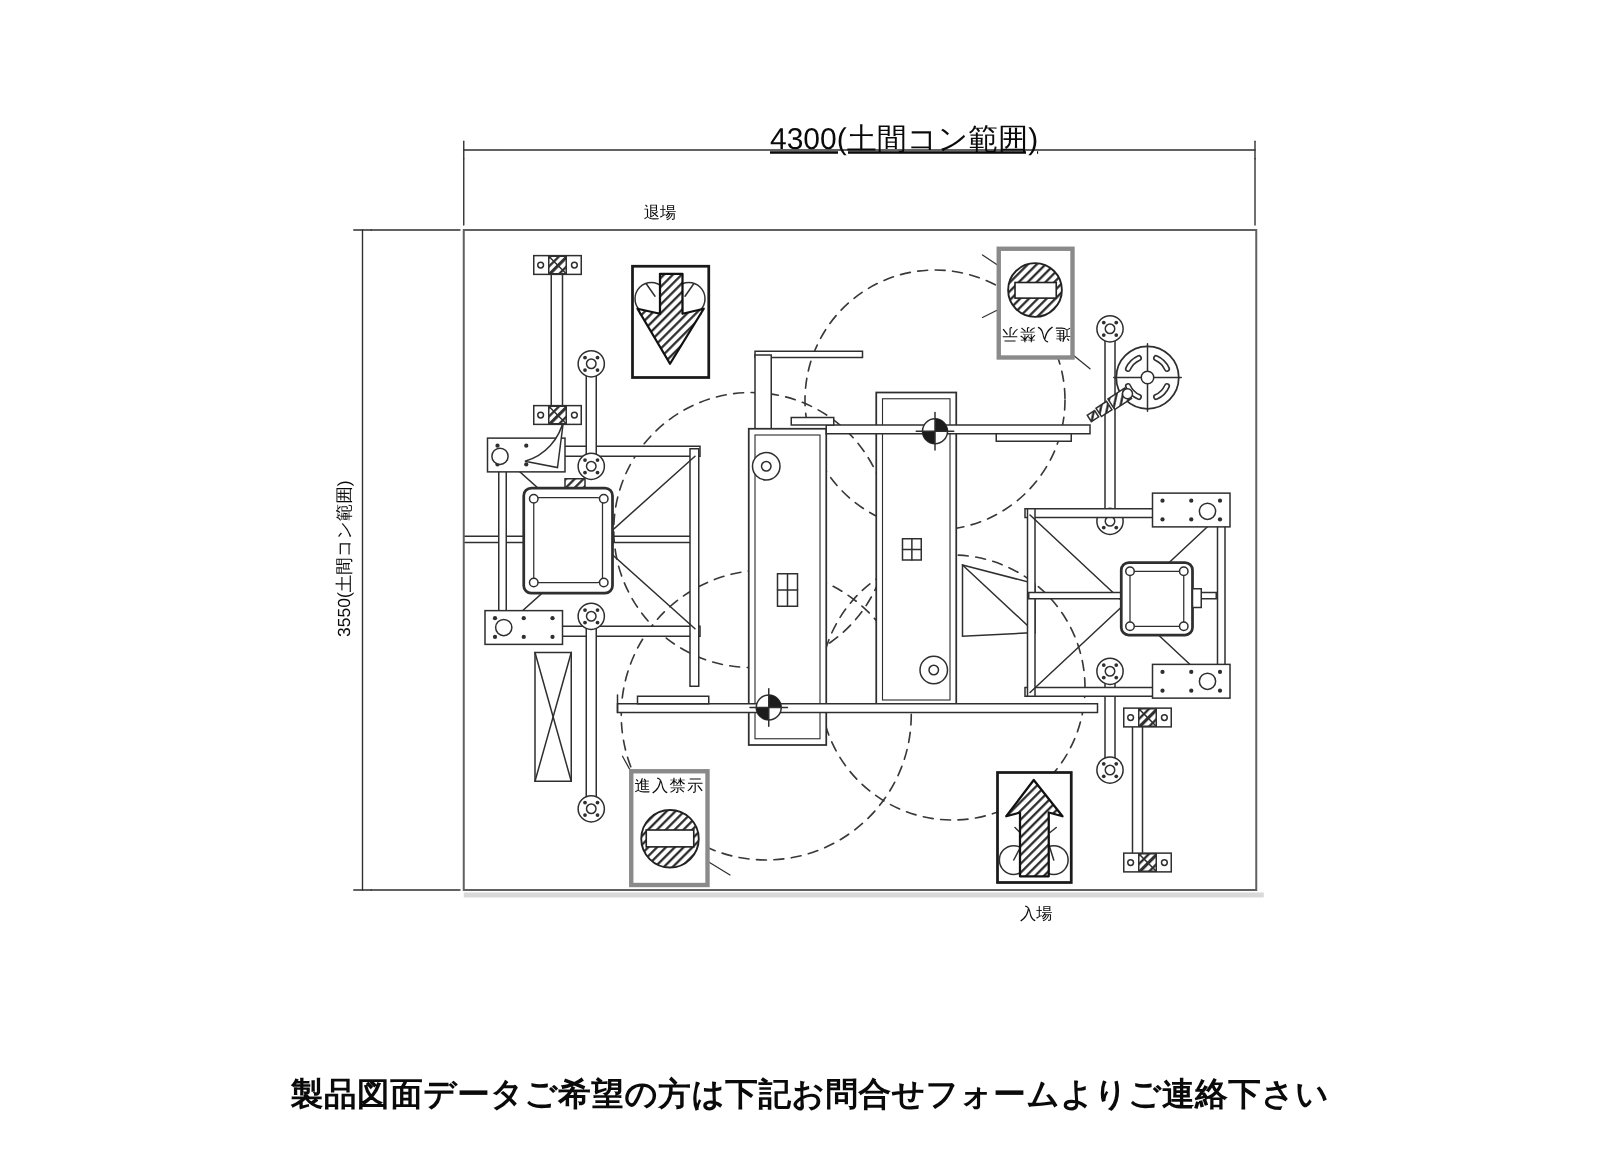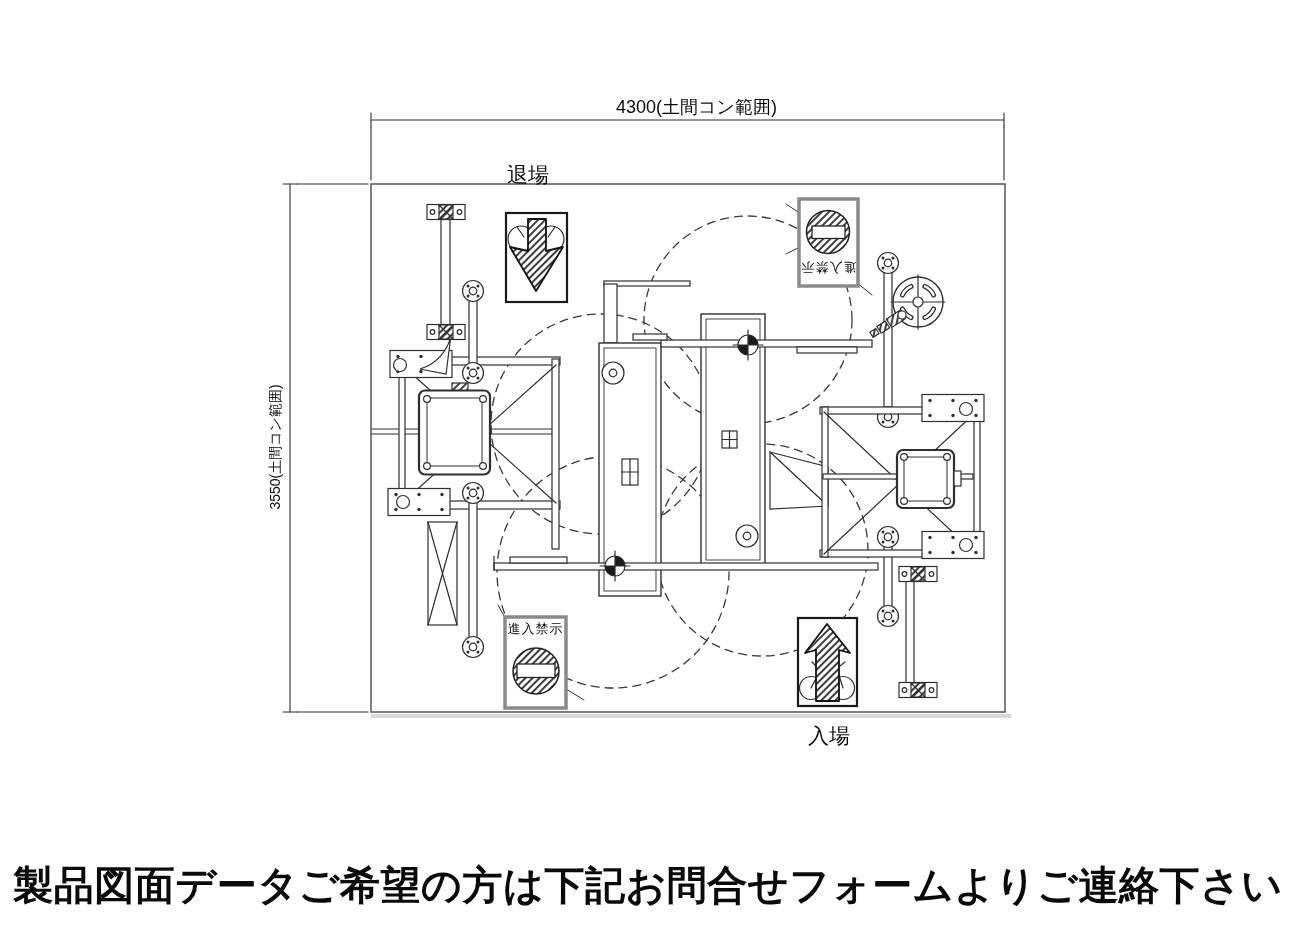--- a/index.html
+++ b/index.html
@@ -1,28 +1,28 @@
 <!DOCTYPE html>
 <html><head>
 <meta charset="utf-8">
 <style>
   html,body{margin:0;padding:0;background:#ffffff;}
   .stage{position:relative;width:1296px;height:936px;background:#fff;overflow:hidden;
          font-family:"Liberation Sans","DejaVu Sans",sans-serif;color:#000;}
   .stage svg{position:absolute;left:0;top:0;}
   .lbl{position:absolute;white-space:nowrap;color:#0a0a0a;}
-  .dim-top{left:616px;top:95px;width:200px;text-align:left;font-size:18px;}
+  .dim-top{left:616px;top:95px;width:200px;text-align:left;font-size:24px;text-decoration:underline;}
   .dim-left{left:276px;top:447px;transform:translate(-50%,-50%) rotate(-90deg);font-size:14px;}
-  .flow{font-size:21px;width:100px;text-align:center;}
+  .flow{font-size:13px;width:100px;text-align:center;}
   .flow-exit{left:478px;top:161px;}
   .flow-entry{left:779px;top:722px;}
   .signtxt{font-size:13px;letter-spacing:1px;text-align:center;font-weight:500;}
   .signtxt-top{left:799px;top:258px;width:59px;transform:rotate(180deg);}
   .signtxt-bottom{left:504px;top:620px;width:63px;}
-  .caption{left:0;right:0;top:858px;text-align:center;font-size:40px;font-weight:700;letter-spacing:0.5px;}
+  .caption{left:0;right:0;top:858px;text-align:center;font-size:26px;font-weight:700;letter-spacing:0.5px;}
 </style>
 </head>
 <body>
 
 <div class="stage">
 
 <svg width="1296" height="936" viewBox="0 0 1296 936">
   <defs>
     <pattern id="hatch" width="5" height="5" patternUnits="userSpaceOnUse" patternTransform="rotate(45)">
       <rect width="5" height="5" fill="#ffffff"></rect>

